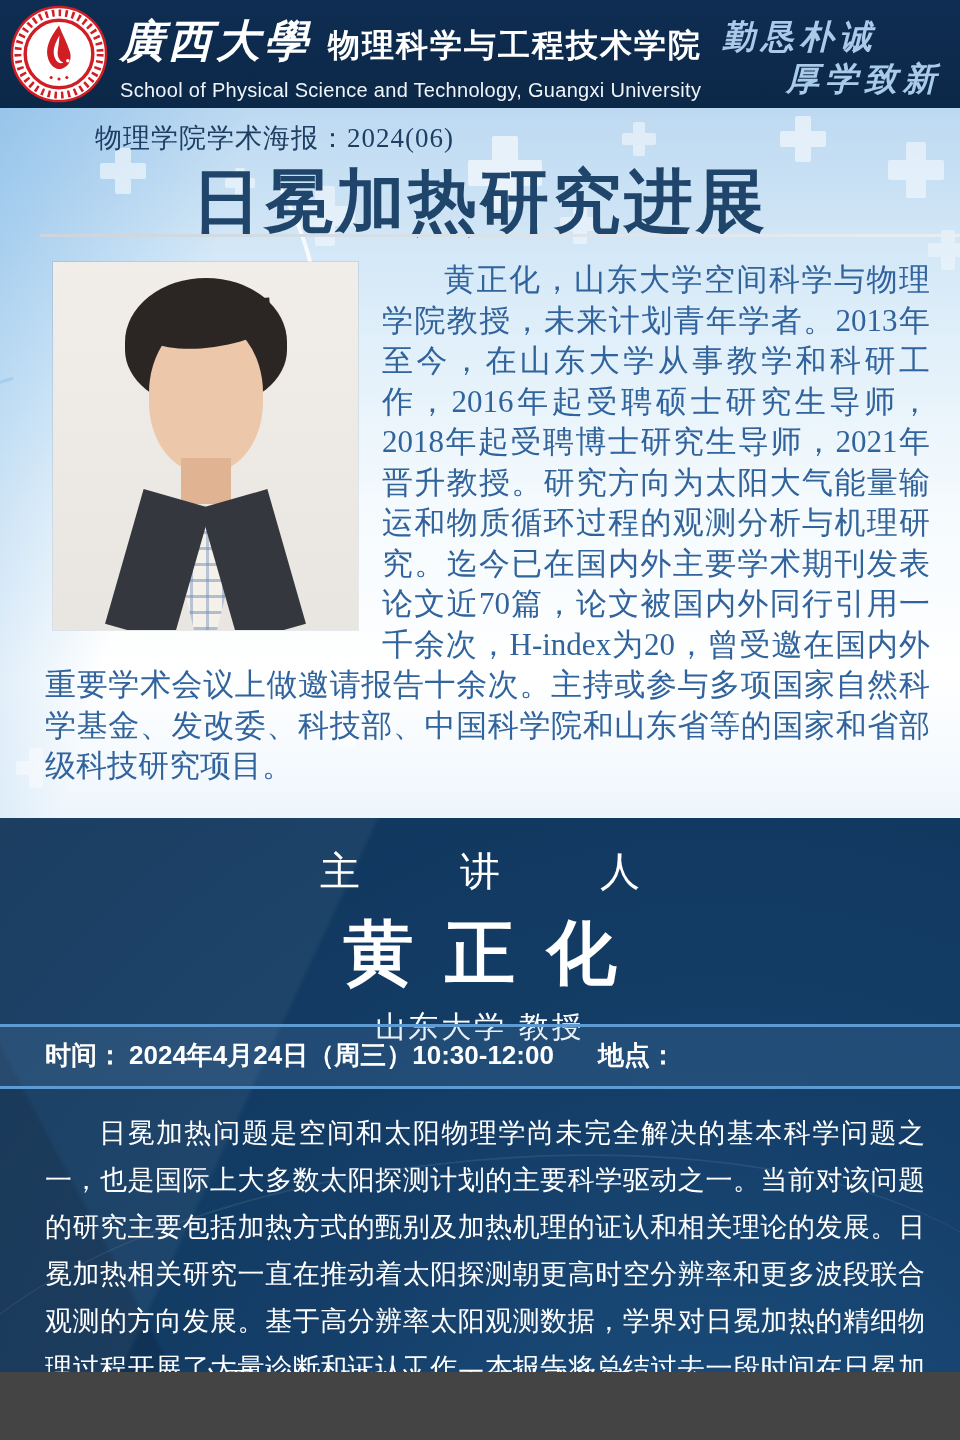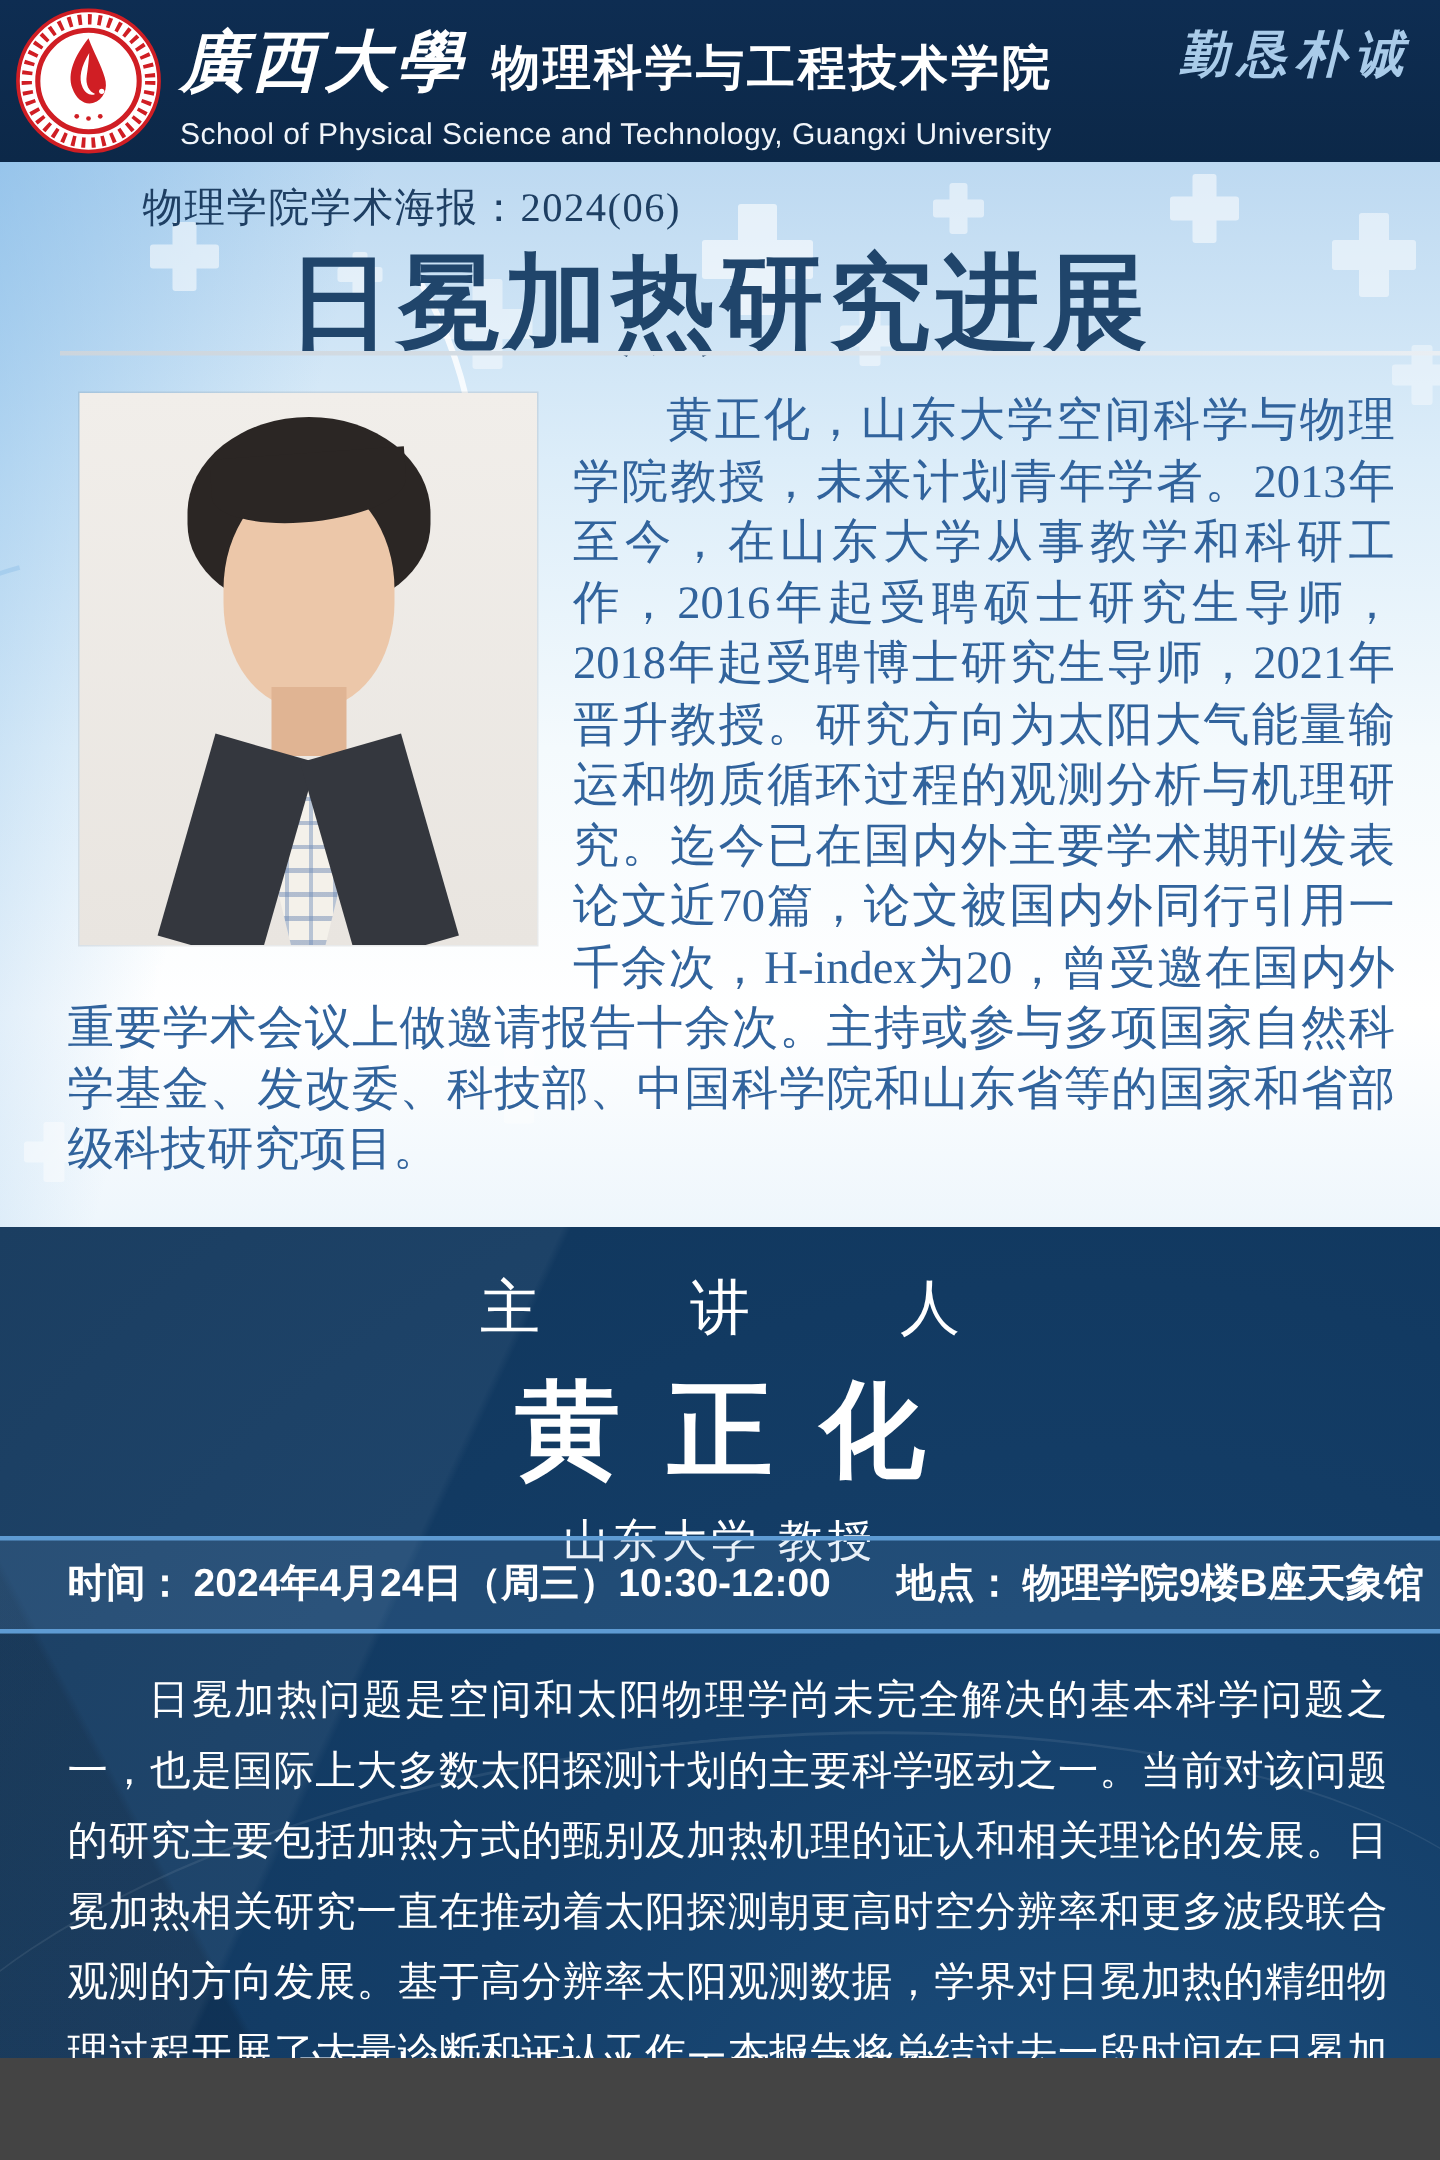--- a/index.html
+++ b/index.html
@@ -153,20 +153,21 @@
     </svg>
     <div class="header-text">
       <div class="header-line1">
         <span class="univ-cn">廣西大學</span>
         <span class="school-cn">物理科学与工程技术学院</span>
       </div>
       <div class="school-en">School of Physical Science and Technology, Guangxi University</div>
     </div>
     <div class="motto">
       <div>勤恳朴诚</div>
+      <div class="motto-l2">厚学致新</div>
     </div>
   </div>
 
   <div class="light">
 
     <div class="plus" style="left:100px;top:40px;width:46px;height:46px;opacity:.55">
         <i class="v"></i>
         <i class="h"></i>
       </div>
     <div class="plus" style="left:225px;top:60px;width:30px;height:30px;opacity:.5">
@@ -252,21 +253,20 @@
     </div>
     <div class="affiliation">山东大学 教授</div>
 
     <div class="info-bar">
       <div class="info-item">
         <span>时间：</span>
         <span>2024年4月24日（周三）10:30-12:00</span>
       </div>
       <div class="info-item">
         <span>地点：</span>
-        <span>物理学院9楼B座天象馆</span>
       </div>
     </div>
 
     <div class="abstract">日冕加热问题是空间和太阳物理学尚未完全解决的基本科学问题之一，也是国际上大多数太阳探测计划的主要科学驱动之一。当前对该问题的研究主要包括加热方式的甄别及加热机理的证认和相关理论的发展。日冕加热相关研究一直在推动着太阳探测朝更高时空分辨率和更多波段联合观测的方向发展。基于高分辨率太阳观测数据，学界对日冕加热的精细物理过程开展了大量诊断和证认工作。本报告将总结过去一段时间在日冕加热方向上取得的研究进展，尤其是基于高分辨率成像和光谱观测数据以及多波段诊断方法所发现的太阳大气精细动力学现象及其控制机理。</div>
 
     <div class="host">
       <div class="host-label">主办单位：</div>
       <div class="host-orgs">
         <div>广西大学物理科学与工程技术学院</div>
         <div>广西相对论天体物理重点实验室</div>

